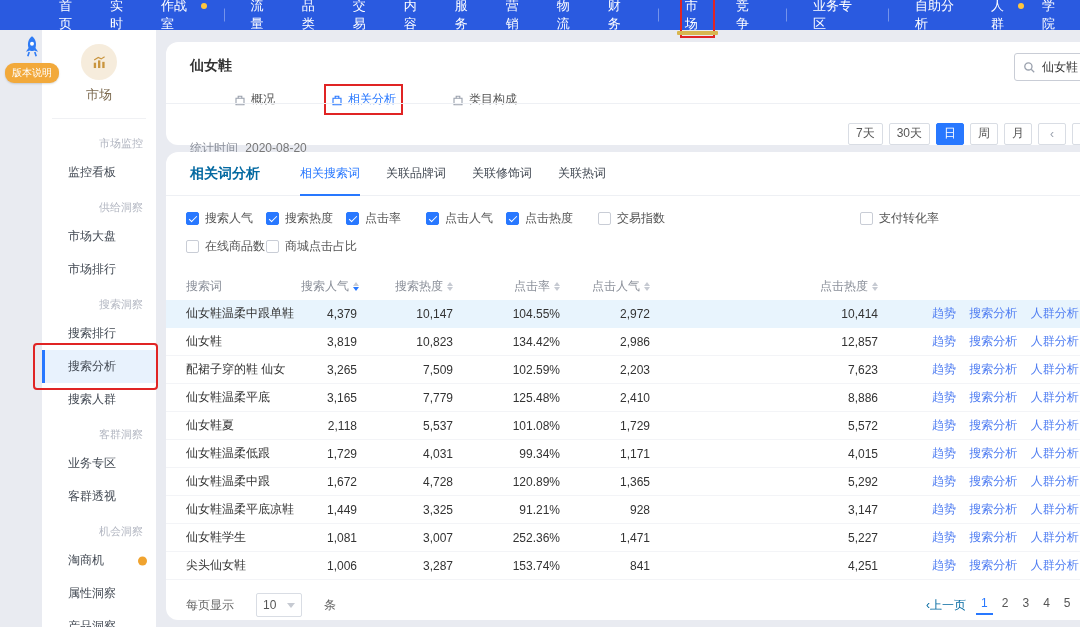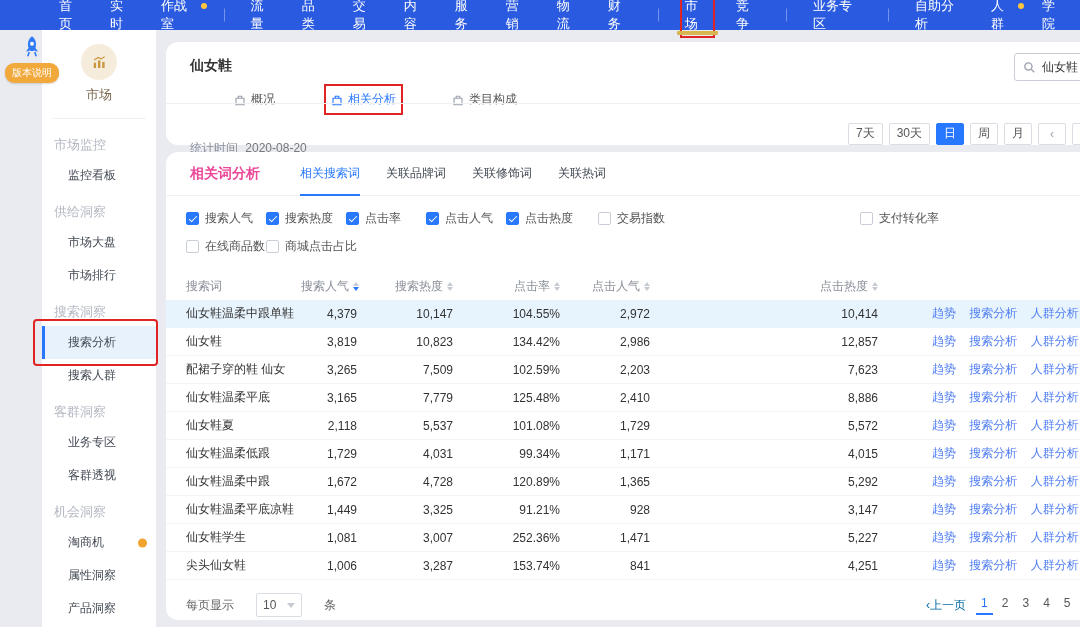--- a/index.html
+++ b/index.html
@@ -21,21 +21,21 @@
   .rocket { display:inline-block; }
   .version-badge { display:inline-block; margin-top:-2px; background:#f2a93b; color:#fff; font-size:10px; padding:3px 7px; border-radius:9px; white-space:nowrap; box-shadow:0 1px 2px rgba(0,0,0,.15); }
 
   
   .sidebar { position:absolute; left:42px; top:30px; bottom:0; width:114px; background:#fff; z-index:3; }
   .side-module { text-align:center; padding:14px 0 10px; }
   .module-icon { display:inline-flex; align-items:center; justify-content:center; width:36px; height:36px; border-radius:50%; background:#f6ecdc; }
   .module-label { margin-top:6px; font-size:13px; color:#7c6a50; }
   .side-divider { height:1px; background:#f0f1f4; margin:4px 10px 6px; }
   .side-item { position:relative; padding:8px 6px 8px 26px; font-size:12px; color:#434a54; cursor:pointer; white-space:nowrap; }
-  .side-item.group { padding:11px 6px 5px 12px; font-size:13px; color:#b3b7c2; cursor:default; }
+  .side-item.group { padding:11px 6px 5px 12px; font-size:11px; color:#b3b7c2; cursor:default;margin-left:45px; }
   .side-item.active { background:#e8f2fd; border-left:3px solid #2878ff; padding-left:23px; }
   .side-item.annotated::after { content:''; position:absolute; left:-12px; right:-2px; top:-7px; bottom:-7px; border:2px solid #e02424; border-radius:4px; pointer-events:none; }
   .side-item .dot { position:absolute; right:9px; top:50%; transform:translateY(-50%); width:9px; height:9px; border-radius:50%; background:#f0a32f; }
 
   
   .card { position:absolute; left:166px; width:1028px; background:#fff; border-radius:12px; }
   .card1 { top:42px; height:103px; }
   .card2 { top:152px; height:468px; }
 
   
@@ -58,21 +58,21 @@
   .date-ctrls { display:flex; align-items:center; gap:6px; }
   .dbtn { min-width:28px; height:22px; padding:0 7px; border:1px solid #d9dde4; border-radius:2px; background:#fff; color:#555; font-size:12px; display:flex; align-items:center; justify-content:center; cursor:pointer;margin-top:18px; }
   .dbtn.active { background:#2878ff; border-color:#2878ff; color:#fff; }
   .dbtn.arrow { color:#9aa1ad; }
   .dbtn.arrow.disabled { color:#d4d8de; }
   .terminal { display:flex; align-items:center; gap:6px; margin-left:14px; color:#555; cursor:pointer; }
   .caret { width:0; height:0; border-left:4px solid transparent; border-right:4px solid transparent; border-top:5px solid #9db3e0; }
 
   
   .panel-head { position:relative; height:44px; display:flex; align-items:center; padding:0 12px 0 24px; border-bottom:1px solid #eef0f4; }
-  .panel-title { font-size:14px; font-weight:bold; color:#ec4899; margin-right:40px; }
+  .panel-title { font-size:14px; font-weight:bold; color:#0369a1; margin-right:40px; }
   .ptabs { display:flex; gap:26px; height:44px; }
   .ptab { position:relative; display:flex; align-items:center; color:#434a54; cursor:pointer; }
   .ptab.active { color:#2878ff; }
   .ptab.active::after { content:''; position:absolute; left:0; right:0; bottom:0; height:2px; background:#2878ff; }
   .compare-btn { margin-left:auto; background:#2878ff; color:#fff; border:none; border-radius:3px; padding:6px 13px; font-size:12px; cursor:pointer; font-family:inherit; }
 
   
   .metrics { padding:14px 16px 6px 20px; }
   .metrics-grid { display:grid; grid-template-columns:80px 80px 80px 80px 92px 262px auto; margin-bottom:11px; }
   .metrics-grid.second { grid-template-columns:80px 80px auto; }
@@ -252,20 +252,24 @@
         <div class="side-item">
           <span>市场排行</span>
           
         </div>
 
         <div class="side-item group">
           <span>搜索洞察</span>
           
         </div>
 
+        <div class="side-item">
+          <span>搜索排行</span>
+          
+        </div>
 
         <div class="side-item active annotated">
           <span>搜索分析</span>
           
         </div>
 
         <div class="side-item">
           <span>搜索人群</span>
           
         </div>

